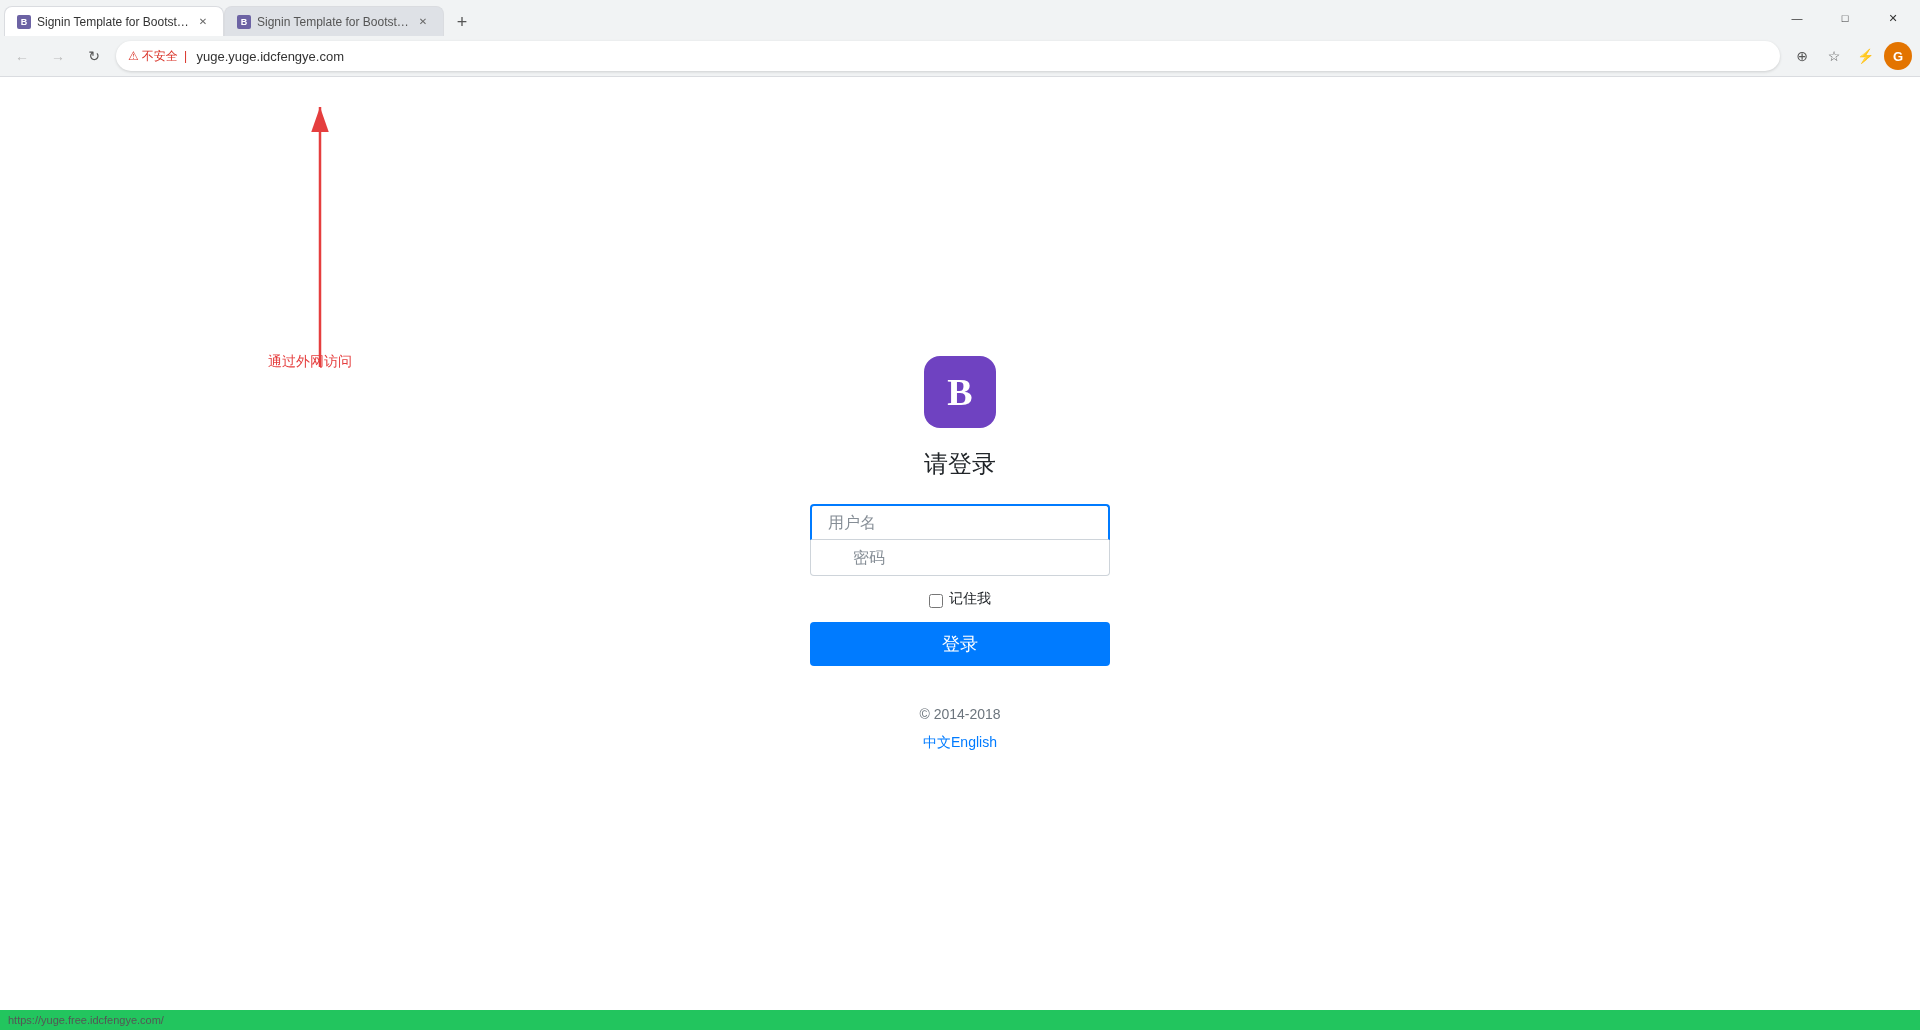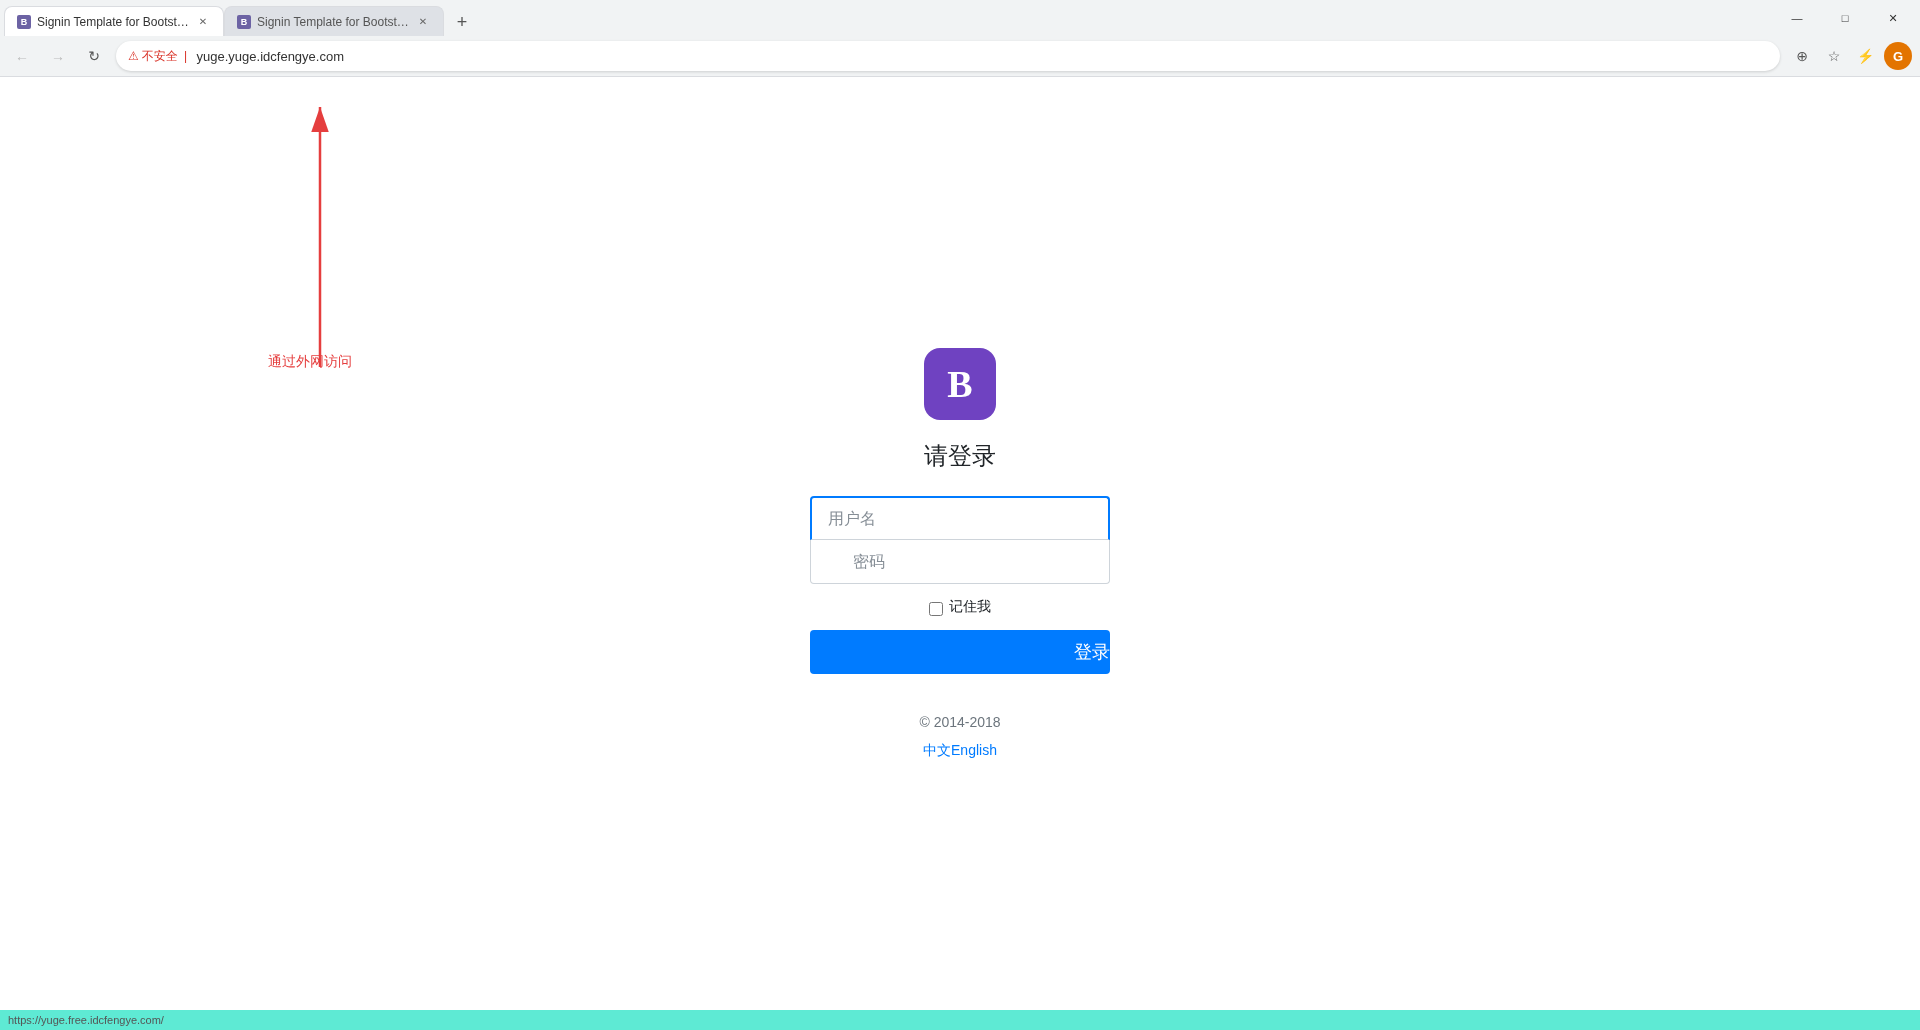--- a/index.html
+++ b/index.html
@@ -272,21 +272,21 @@
       font-family: Liberation Mono, monospace;
     }
 
     .form-group {
       width: 100%;
       margin-bottom: 0;
     }
 
     .form-input {
       width: 100%;
-      height: 44px;
+      height: 36px;
       padding: 8px 16px;
       font-size: 16px;
       border: 1px solid #ced4da;
       background: white;
       color: #495057;
       outline: none;
     }
 
     .form-input:first-child {
       border-radius: 4px 4px 0 0;
@@ -330,21 +330,20 @@
       width: 100%;
       height: 44px;
       background: #007bff;
       color: white;
       border: none;
       border-radius: 4px;
       font-size: 18px;
       font-family: 'Microsoft YaHei', Arial, sans-serif;
       cursor: pointer;
       margin-bottom: 40px;
-      text-align: right;
     }
 
     .copyright {
       font-size: 14px;
       color: #6c757d;
       margin-bottom: 12px;
     }
 
     .language-links {
       display: flex;
@@ -358,21 +357,21 @@
       cursor: pointer;
     }
 
     
     .status-bar {
       position: fixed;
       bottom: 0;
       left: 0;
       right: 0;
       height: 20px;
-      background: #5eead4;
+      background: #22c55e;
       display: flex;
       align-items: center;
       padding: 0 8px;
     }
 
     .status-url {
       font-size: 11px;
       color: #555;
     }
   </style>

